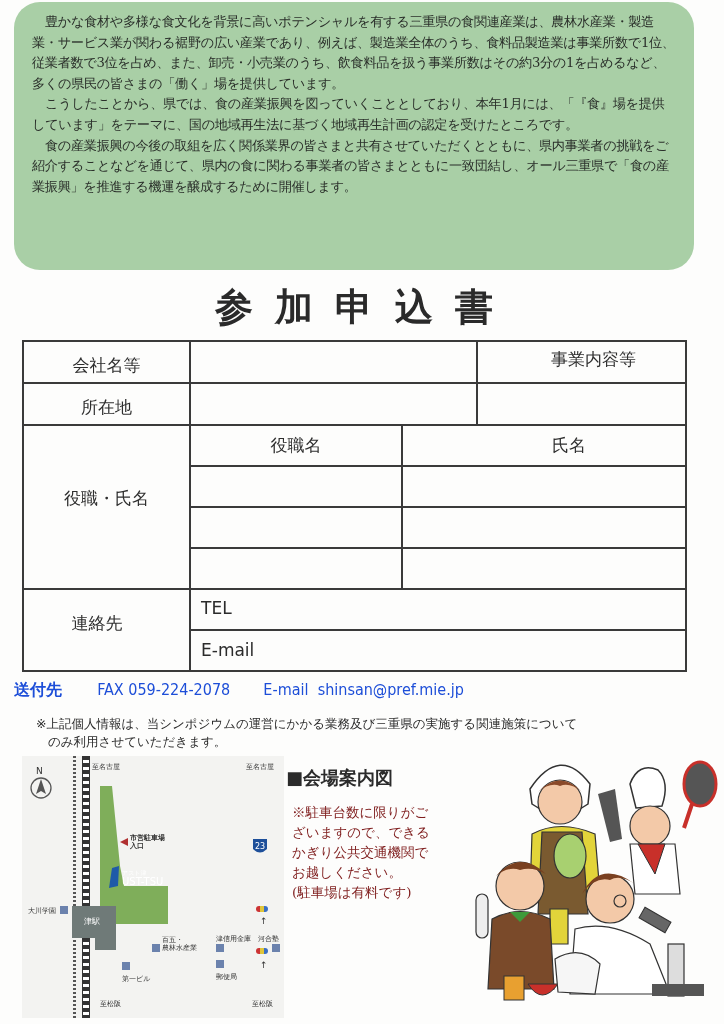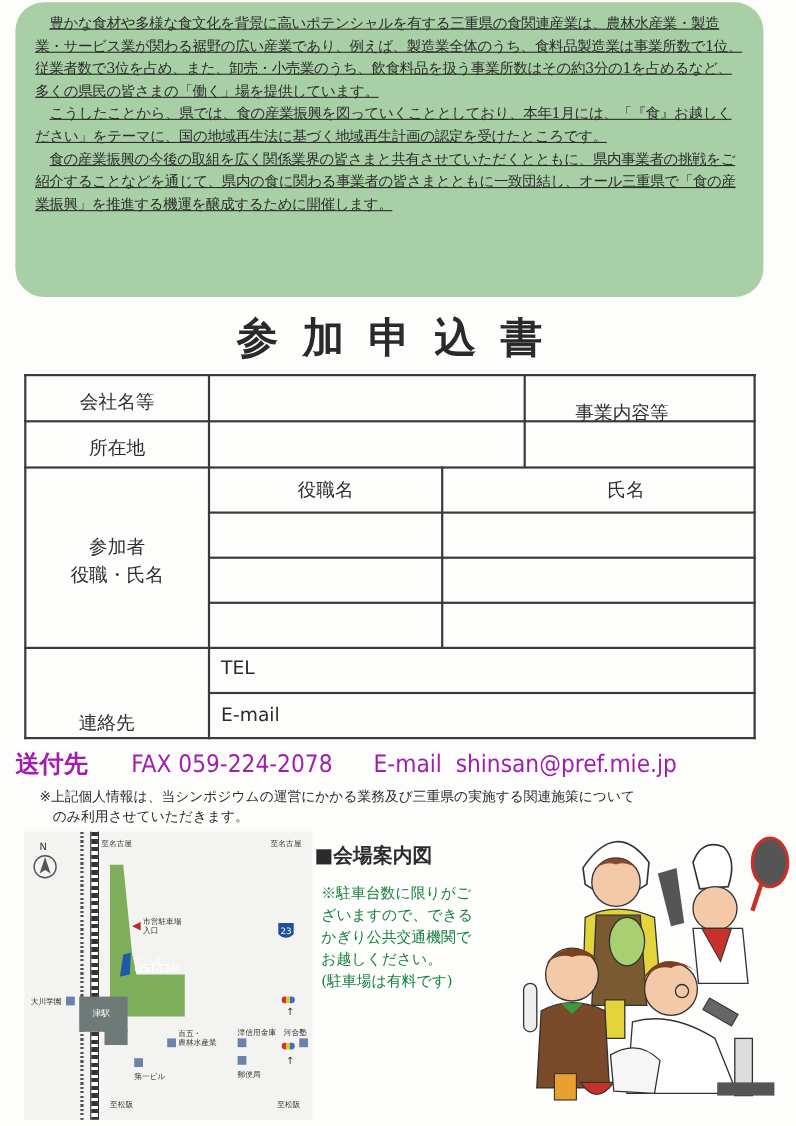--- a/index.html
+++ b/index.html
@@ -10,59 +10,59 @@
     .abs { position:absolute; }
 
     
     #purpose {
       left:14px; top:2px; width:680px; height:268px; background:#a9cfa6;
       border-radius:26px; box-sizing:border-box; padding:10px 18px 0 18px;
       font-family:"DejaVu Serif", serif; color:#2a2f2a;
     }
     #purpose-title { font-size:14px; letter-spacing:5px; margin-left:-2px; height:26px; line-height:26px; }
     #purpose-title .dia { color:#1f3d2e; letter-spacing:0; }
-    .para { font-size:13.2px; line-height:20.6px; text-indent:13px; margin:0; letter-spacing:-0.35px;text-decoration:underline; }
+    .para { font-size:13.2px; line-height:20.6px; text-indent:13px; margin:0; letter-spacing:-0.35px; }
 
     
     #form-title {
       left:0; top:282px; width:724px; text-align:center;
       font-family:"DejaVu Sans", sans-serif; font-weight:bold; font-size:38px;
       letter-spacing:22px; color:#2a2a2a; text-indent:6px;
     }
 
     
     .line { position:absolute; background:#3a3a3a; }
     .cell-label { position:absolute; font-size:17px; color:#2e2e2e; text-align:center; }
     .input-cell { position:absolute; }
 
     
-    #sendto { left:14px; top:680px; font-size:22px; font-weight:bold; color:#a21caf; white-space:nowrap; }
+    #sendto { left:14px; top:680px; font-size:16px; font-weight:bold; color:#1d4ed8; white-space:nowrap; }
     #sendto .fax, #sendto .mail { font-weight:normal; font-family:"DejaVu Sans Condensed","DejaVu Sans", sans-serif; }
     #notice { left:36px; top:715px; font-size:12.5px; line-height:18px; color:#2b2b2b; }
 
     
     #map { left:22px; top:756px; width:262px; height:262px; background:#f3f3f1; }
     .map-label { position:absolute; font-size:7px; color:#333; white-space:nowrap; }
     .bldg { position:absolute; width:8px; height:8px; background:#6b82ad; }
     .signal { position:absolute; width:12px; height:6px; border-radius:3px;
       background:linear-gradient(90deg,#c33 0 33%,#e0c53a 33% 66%,#3a6fc4 66%); }
 
     
     #venue-title { left:286px; top:766px; font-size:18px; font-weight:bold; color:#2b2b2b; font-family:"DejaVu Serif", serif; }
-    #venue-note { left:292px; top:802px; font-size:13.5px; line-height:20px; color:#15803d; font-family:"DejaVu Serif", serif; width:180px; }
+    #venue-note { left:292px; top:802px; font-size:13.5px; line-height:20px; color:#7f1d1d; font-family:"DejaVu Serif", serif; width:180px; }
 
     
     #illust { left:470px; top:744px; width:250px; height:270px; }
   </style>
 </head>
 <body>
 
 <div id="purpose" class="abs">
   <p class="para">豊かな食材や多様な食文化を背景に高いポテンシャルを有する三重県の食関連産業は、農林水産業・製造業・サービス業が関わる裾野の広い産業であり、例えば、製造業全体のうち、食料品製造業は事業所数で1位、従業者数で3位を占め、また、卸売・小売業のうち、飲食料品を扱う事業所数はその約3分の1を占めるなど、多くの県民の皆さまの「働く」場を提供しています。</p>
-  <p class="para">こうしたことから、県では、食の産業振興を図っていくこととしており、本年1月には、「『食』お越しください」をテーマに、国の地域再生法に基づく地域再生計画の認定を受けたところです。</p>
+  <p class="para">こうしたことから、県では、食の産業振興を図っていくこととしており、本年1月には、「『食』場を提供しています」をテーマに、国の地域再生法に基づく地域再生計画の認定を受けたところです。</p>
   <p class="para">食の産業振興の今後の取組を広く関係業界の皆さまと共有させていただくとともに、県内事業者の挑戦をご紹介することなどを通じて、県内の食に関わる事業者の皆さまとともに一致団結し、オール三重県で「食の産業振興」を推進する機運を醸成するために開催します。</p>
 </div>
 
 <div id="form-title" class="abs">参加申込書</div>
 
 <div>
 
   <div class="line" style="left:22px;top:340px;width:665px;height:2px;"></div>
   <div class="line" style="left:22px;top:670px;width:665px;height:2px;"></div>
   <div class="line" style="left:22px;top:340px;width:2px;height:332px;"></div>
@@ -77,41 +77,40 @@
   <div class="line" style="left:189px;top:547px;width:498px;height:1.5px;"></div>
   <div class="line" style="left:22px;top:588px;width:665px;height:1.5px;"></div>
   <div class="line" style="left:189px;top:629px;width:498px;height:1.5px;"></div>
 
   <div class="line" style="left:476px;top:340px;width:1.5px;height:85px;"></div>
 
   <div class="line" style="left:401px;top:424px;width:1.5px;height:165px;"></div>
 
   <div class="cell-label" style="left:24px;top:354px;width:165px;">会社名等</div>
   <div class="input-cell" style="left:191px;top:342px;width:284px;height:40px;"></div>
-  <div class="cell-label" style="left:478px;top:364px;width:175px;">事業内容等</div>
+  <div class="cell-label" style="left:478px;top:348px;width:175px;padding-left:28px;">事業内容等</div>
 
   <div class="cell-label" style="left:24px;top:396px;width:165px;">所在地</div>
   <div class="input-cell" style="left:191px;top:384px;width:284px;height:40px;"></div>
   <div class="input-cell" style="left:478px;top:384px;width:207px;height:40px;"></div>
 
   <div class="cell-label" style="left:24px;top:486px;width:165px;line-height:25px;">
-    <div>参加者</div>
     <div>役職・氏名</div>
   </div>
   <div class="cell-label" style="left:191px;top:434px;width:210px;">役職名</div>
   <div class="cell-label" style="left:403px;top:434px;width:332px;">氏名</div>
 
   <div class="input-cell" style="left:191px;top:467px;width:210px;height:39px;"></div>
   <div class="input-cell" style="left:403px;top:467px;width:282px;height:39px;"></div>
   <div class="input-cell" style="left:191px;top:508px;width:210px;height:39px;"></div>
   <div class="input-cell" style="left:403px;top:508px;width:282px;height:39px;"></div>
   <div class="input-cell" style="left:191px;top:549px;width:210px;height:39px;"></div>
   <div class="input-cell" style="left:403px;top:549px;width:282px;height:39px;"></div>
 
-  <div class="cell-label" style="left:24px;top:646px;width:146px;">連絡先</div>
+  <div class="cell-label" style="left:24px;top:612px;width:146px;">連絡先</div>
   <div class="input-cell" style="left:191px;top:590px;width:494px;height:39px;padding-left:40px;">
     <span style="position:absolute;left:10px;top:8px;font-size:17px;">TEL</span>
   </div>
   <div class="input-cell" style="left:191px;top:631px;width:494px;height:39px;">
     <span style="position:absolute;left:10px;top:9px;font-size:17px;">E-mail</span>
   </div>
 </div>
 
 <div id="sendto" class="abs">
   <span>送付先</span>
@@ -140,21 +139,21 @@
   <div class="map-label" style="left:78px;top:243px;">至松阪</div>
   <div class="map-label" style="left:230px;top:243px;">至松阪</div>
 
   <svg style="position:absolute;left:76px;top:30px;" width="80" height="140">
     <polygon points="2,0 14,0 18,40 22,80 26,100 70,100 70,138 2,138" fill="#7fae5a"></polygon>
   </svg>
 
   <svg style="position:absolute;left:98px;top:82px;" width="8" height="8">
       <polygon points="8,0 8,8 0,4" fill="#b03030"></polygon>
     </svg>
-  <div class="map-label" style="left:108px;top:78px;white-space:pre;line-height:8px;font-weight:normal;">市営駐車場
+  <div class="map-label" style="left:108px;top:78px;white-space:pre;line-height:8px;font-weight:bold;">市営駐車場
 入口</div>
 
   <svg style="position:absolute;left:86px;top:110px;" width="12" height="22">
       <polygon points="4,2 11,0 10,20 1,22" fill="#1f5aa8"></polygon>
     </svg>
   <div class="map-label" style="left:100px;top:113px;font-size:6px;color:#fff;">アスト津</div>
   <div class="map-label" style="left:100px;top:120px;font-size:10px;color:#fff;">UST-TSU</div>
 
   <div style="position:absolute;left:50px;top:150px;width:44px;height:32px;background:#6f7a78;"></div>
   <div style="position:absolute;left:73px;top:180px;width:21px;height:14px;background:#6f7a78;"></div>

